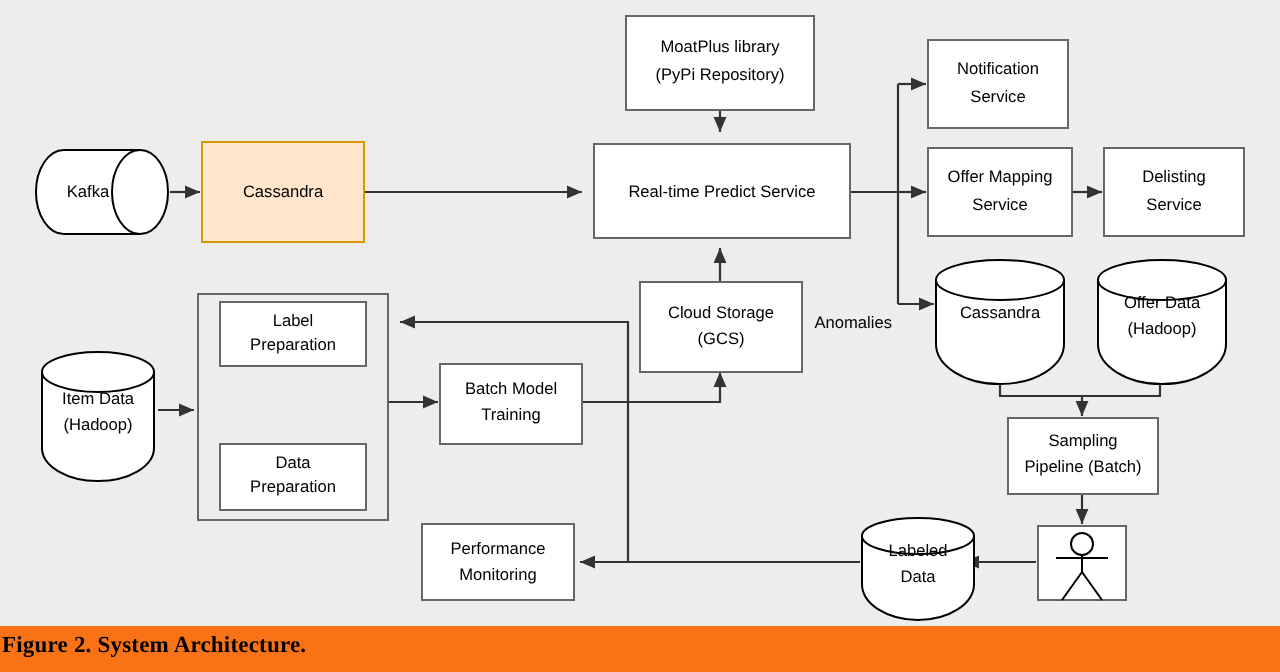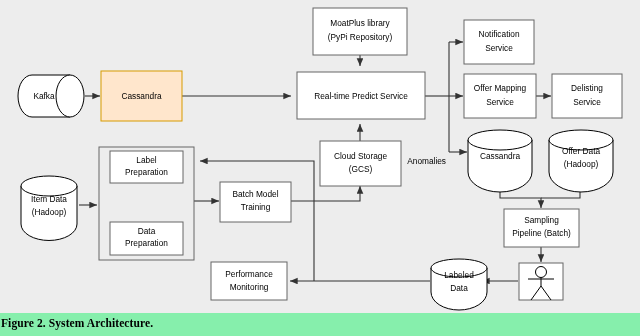--- a/index.html
+++ b/index.html
@@ -6,21 +6,21 @@
   body{
     width:640px;height:336px;
     background:#ffffff;
     font-family:"Liberation Sans", sans-serif;
     overflow:hidden;
   }
   #root{position:relative;width:640px;height:336px;}
   #canvas{position:absolute;left:0;top:0;width:640px;height:313px;background:#ededed;}
   #caption{
     position:absolute;left:0;top:313px;width:640px;height:23px;
-    background:#86efac;
+    background:#f97316;
   }
   #caption .cap-text{
     position:absolute;left:1px;top:4px;
     font-family:"Liberation Serif", serif;
     font-size:11.5px;font-weight:bold;color:#000;
     letter-spacing:0.1px;
     white-space:nowrap;
   }
   svg{display:block;}
   .nodebox{fill:#ffffff;stroke:#666666;stroke-width:1;}

